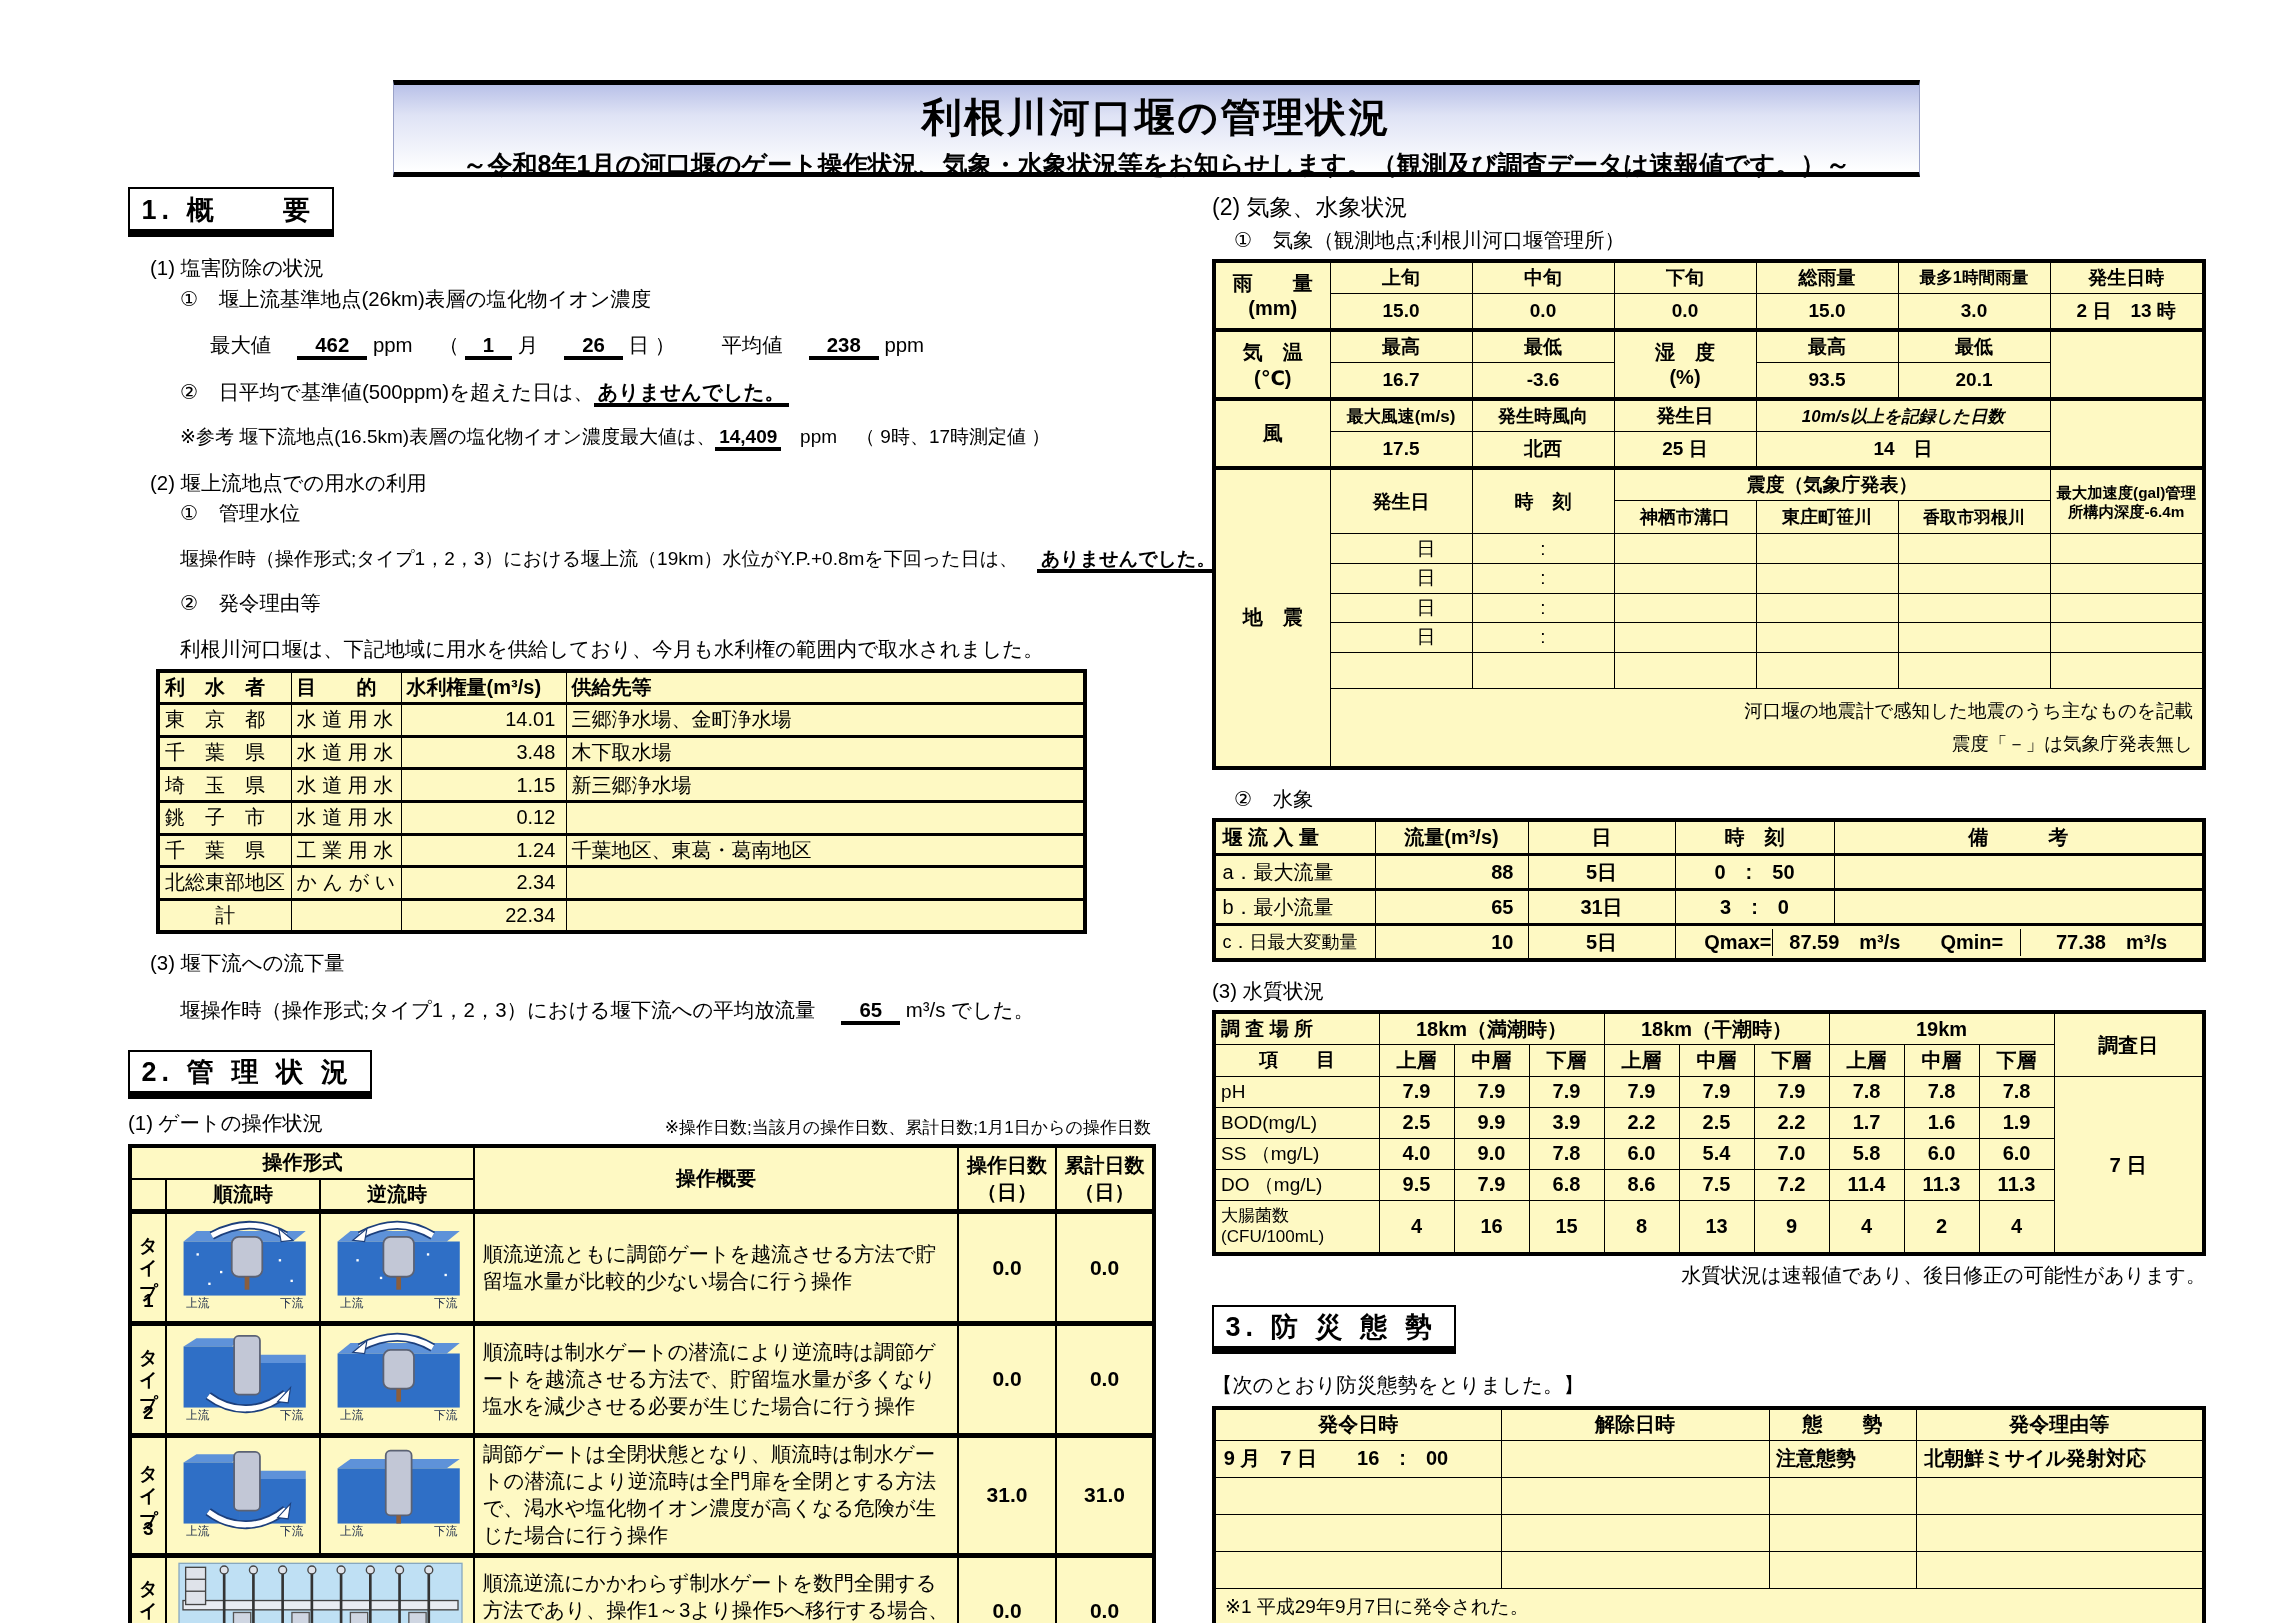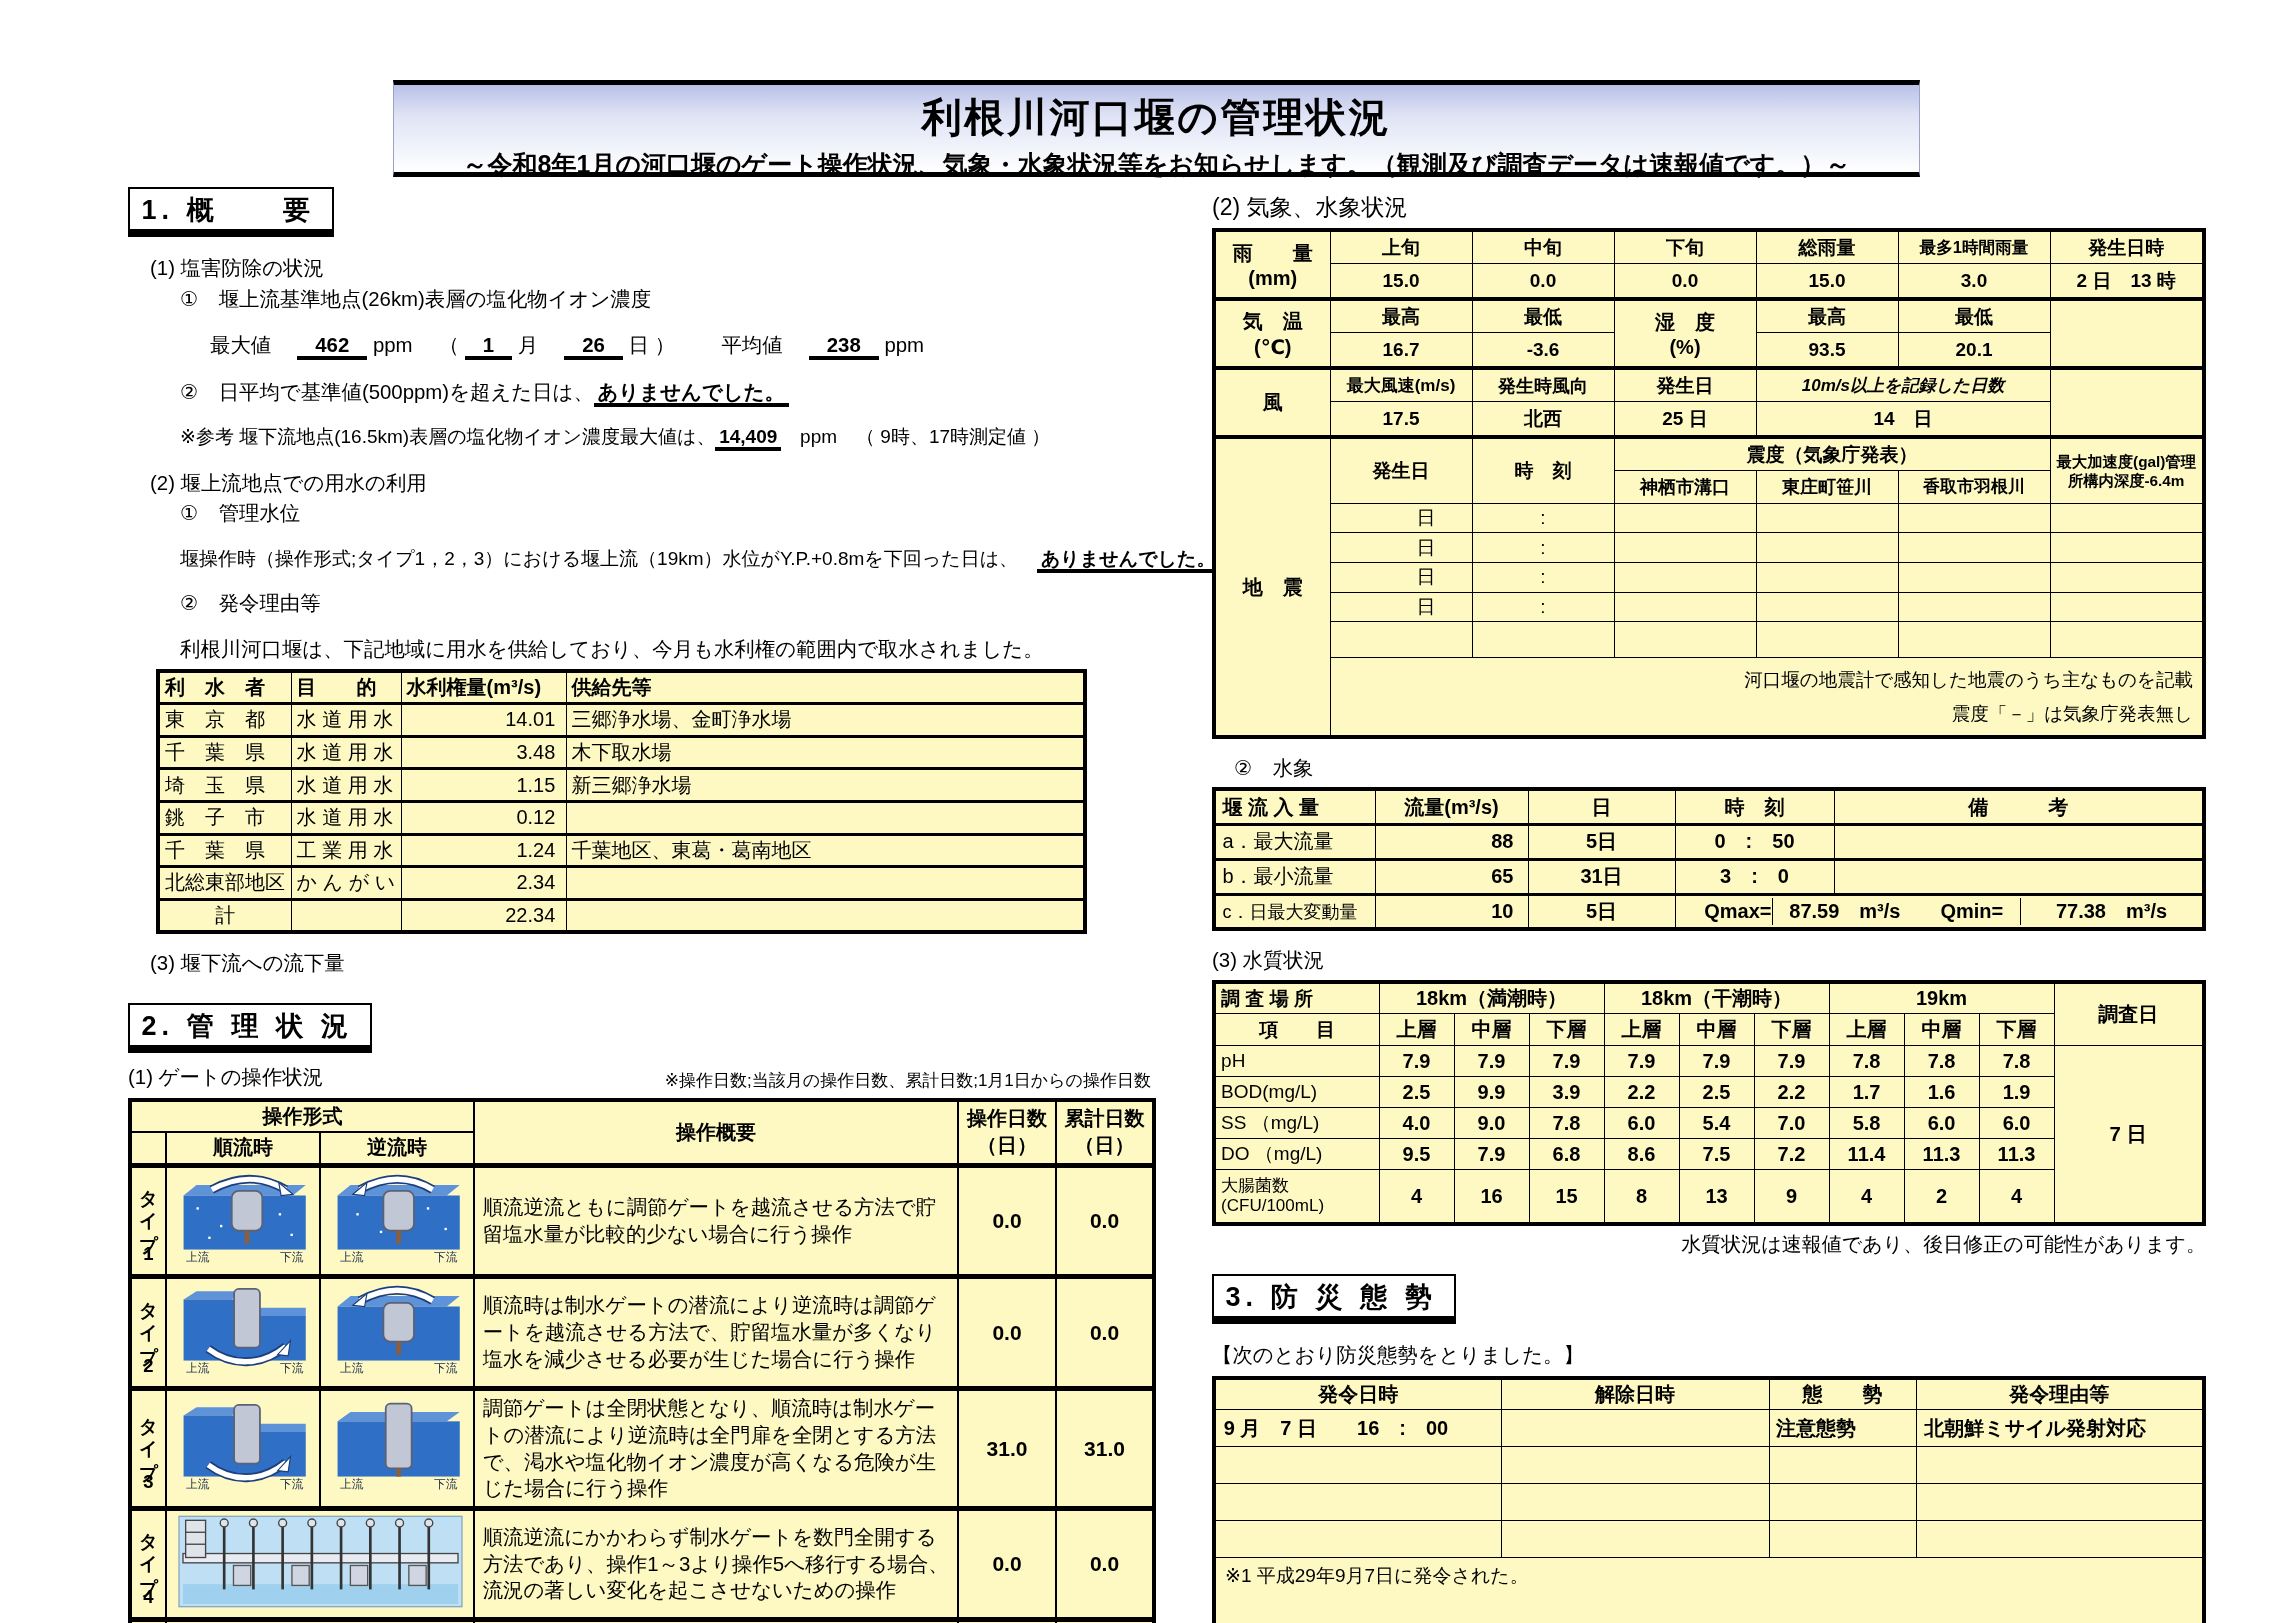--- a/index.html
+++ b/index.html
@@ -207,20 +207,25 @@
       <tr>
         <td>計</td>
         <td></td>
         <td class="r">22.34</td>
         <td></td>
       </tr>
     </tbody>
       </table>
 
     <p class="p ml1 mt2">(3) 堰下流への流下量</p>
+    <p class="p ml2 mt1 nowrap">
+      <span>堰操作時（操作形式;タイプ1，2，3）における堰下流への平均放流量</span>　
+      <span class="uv">65</span>
+      <span>m³/s  でした。</span>
+    </p>
 
     <div class="mt3"><span class="sec-box">2. 管 理 状 況</span></div>
 
     <div class="gate-head-row">
       <span class="p">(1) ゲートの操作状況</span>
       <span class="small-note">※操作日数;当該月の操作日数、累計日数;1月1日からの操作日数</span>
     </div>
 
     <table class="gate">
       <colgroup>
@@ -446,20 +451,21 @@
         </tr>
       </tbody>
     </table>
 
     
   </div>
 
   <div class="col-right">
 
     <p class="p" style="font-size:23px;">(2) 気象、水象状況</p>
+    <p class="p ml1">①　気象（観測地点;利根川河口堰管理所）</p>
 
     <table class="weather">
       <colgroup>
         <col style="width:116px">
           <col style="width:142px">
           <col style="width:142px">
           <col style="width:142px">
         <col style="width:142px">
           <col style="width:152px">
           <col>

